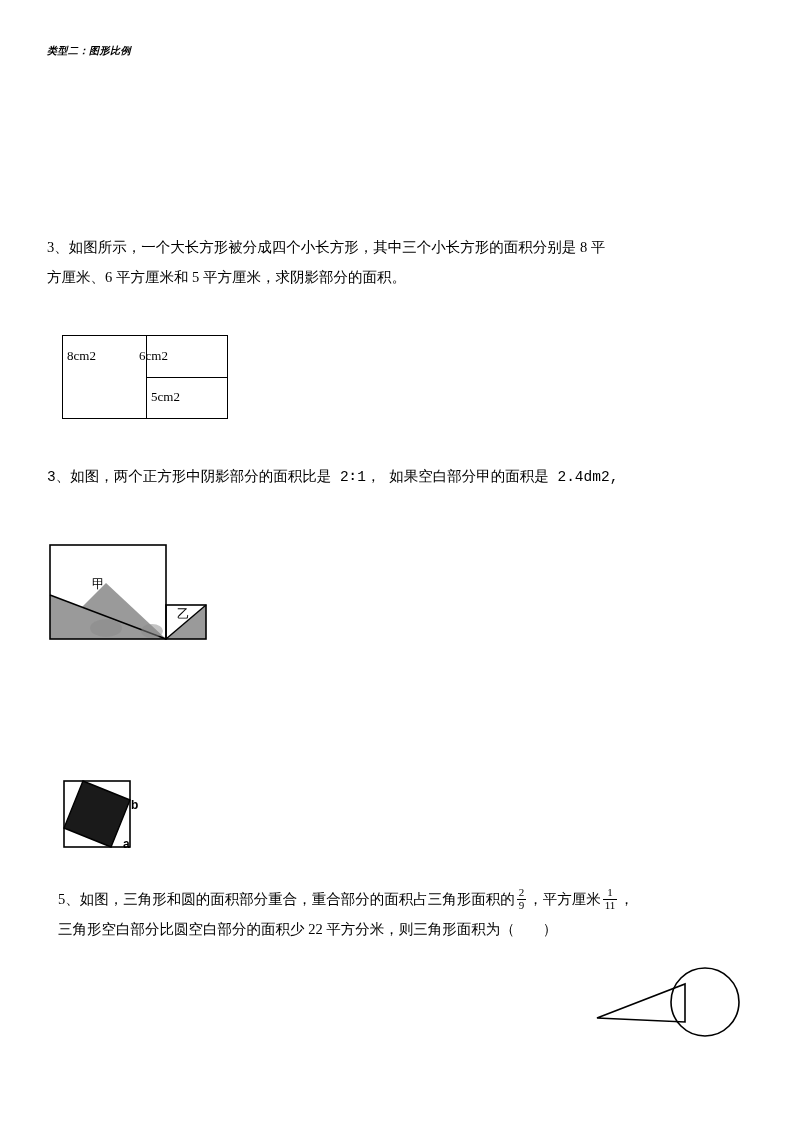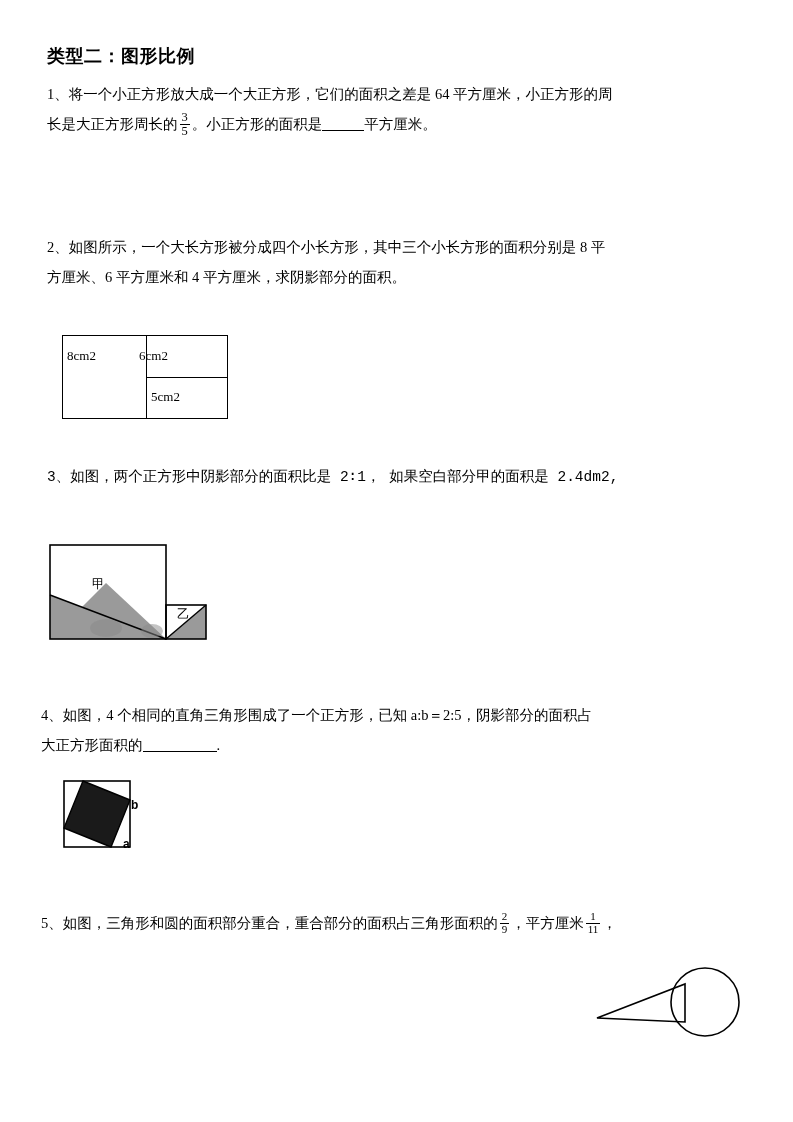--- a/index.html
+++ b/index.html
@@ -20,22 +20,23 @@
     left: 0; top: 0;
     width: 793px;
     height: 1122px;
   }
   .heading {
     position: absolute;
     left: 47px;
     top: 44px;
     font-family: "Liberation Sans", sans-serif;
     font-weight: bold;
-    font-size: 18px;
+    font-size: 10px;
     letter-spacing: 0.5px;
+    font-style: italic;
   }
   .q {
     position: absolute;
     font-size: 14.5px;
     line-height: 30px;
     text-align: justify;
   }
   .q .line {
     display: block;
     white-space: nowrap;
@@ -118,30 +119,24 @@
     font-size: 12.5px;
   }
 </style>
 </head>
 <body>
 
 <div class="page">
 
   <div class="heading">类型二：图形比例</div>
 
-  <div class="q" style="left:47px; top:79px; width:700px;">
-    <span class="line">1、将一个小正方形放大成一个大正方形，它们的面积之差是 64 平方厘米，小正方形的周</span>
-    <span class="line">
-      <span>长是大正方形周长的</span><span class="frac"><span class="num">3</span><span class="den">5</span></span><span>。小正方形的面积是</span><span class="blank-u"></span><span>平方厘米。</span>
-    </span>
-  </div>
 
   <div class="q" style="left:47px; top:232px; width:700px;">
-    <span class="line">2、如图所示，一个大长方形被分成四个小长方形，其中三个小长方形的面积分别是 8 平</span>
-    <span class="line">方厘米、6 平方厘米和 4 平方厘米，求阴影部分的面积。</span>
+    <span class="line">3、如图所示，一个大长方形被分成四个小长方形，其中三个小长方形的面积分别是 8 平</span>
+    <span class="line">方厘米、6 平方厘米和 5 平方厘米，求阴影部分的面积。</span>
   </div>
 
   <div class="fig rect-fig" style="left:62px; top:335px; width:166px; height:84px;">
     <div class="vline" style="left:83px;"></div>
     <div class="hline" style="top:41px; left:83px; right:0;"></div>
     <div class="cell-label" style="left:4px; top:12px;">8cm2</div>
     <div class="cell-label" style="left:76px; top:12px;">6cm2</div>
     <div class="cell-label" style="left:88px; top:53px;">5cm2</div>
   </div>
 
@@ -170,39 +165,36 @@
       <line x1="2" y1="52" x2="118" y2="96" stroke="#000000" stroke-width="1.4"></line>
       <line x1="118" y1="96" x2="158" y2="62" stroke="#000000" stroke-width="1.4"></line>
 
       <ellipse cx="58" cy="85" rx="16" ry="9" fill="#8a8a8a" opacity="0.55"></ellipse>
       <ellipse cx="104" cy="88" rx="11" ry="7" fill="#8a8a8a" opacity="0.5"></ellipse>
     </svg>
     <div class="fig-label cn" style="left:44px; top:33px;">甲</div>
     <div class="fig-label cn" style="left:129px; top:63px;">乙</div>
   </div>
 
-  <div class="q" style="left:41px; top:700px; width:720px;">
-    <span class="line">4、如图，4 个相同的直角三角形围成了一个正方形，已知 a:b＝2:5，阴影部分的面积占</span>
-    <span class="line">
-      <span>大正方形面积的</span><span class="blank-u wide"></span><span>.</span>
-    </span>
-  </div>
 
   <div class="fig" style="left:62px; top:779px; width:90px; height:70px;">
     <svg width="90" height="70" viewBox="0 0 90 70">
       <rect x="2" y="2" width="66" height="66" fill="#ffffff" stroke="#000000" stroke-width="1.6"></rect>
       <polygon points="21,2 68,21 49,68 2,49" fill="#1a1a1a" stroke="#000000" stroke-width="1.4"></polygon>
     </svg>
     <div class="fig-label" style="left:69px; top:19px; font-weight:bold;">b</div>
     <div class="fig-label" style="left:61px; top:58px; font-weight:bold;">a</div>
   </div>
 
-  <div class="q" style="left:41px; top:884px; width:730px;margin-top:24px;">
+  <div class="q" style="left:58px; top:884px; width:730px;">
     <span class="line">
       <span>5、如图，三角形和圆的面积部分重合，重合部分的面积占三角形面积的</span><span class="frac small"><span class="num">2</span><span class="den">9</span></span><span>，平方厘米</span><span class="frac small"><span class="num">1</span><span class="den">11</span></span><span>，</span>
+    </span>
+    <span class="line">
+      <span>三角形空白部分比圆空白部分的面积少 22 平方分米，则三角形面积为（</span><span class="gap-paren2"></span><span>）</span>
     </span>
   </div>
 
   <div class="fig" style="left:595px; top:966px; width:160px; height:80px;">
     <svg width="160" height="80" viewBox="0 0 160 80">
       <circle cx="110" cy="36" r="34" fill="none" stroke="#000000" stroke-width="1.6"></circle>
       <polygon points="2,52 90,18 90,56" fill="none" stroke="#000000" stroke-width="1.6"></polygon>
     </svg>
   </div>
 

